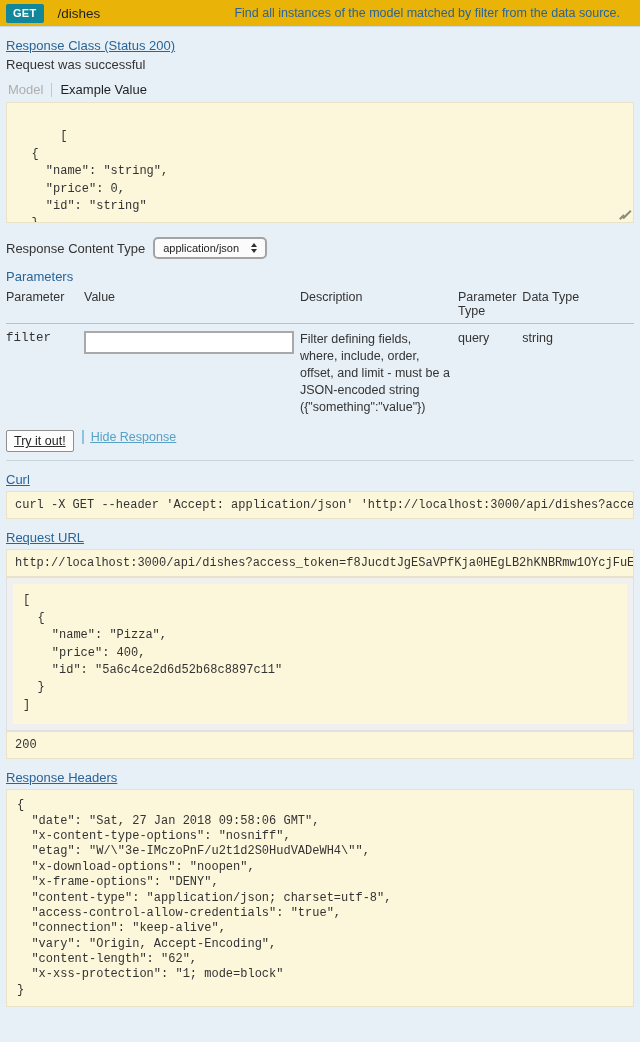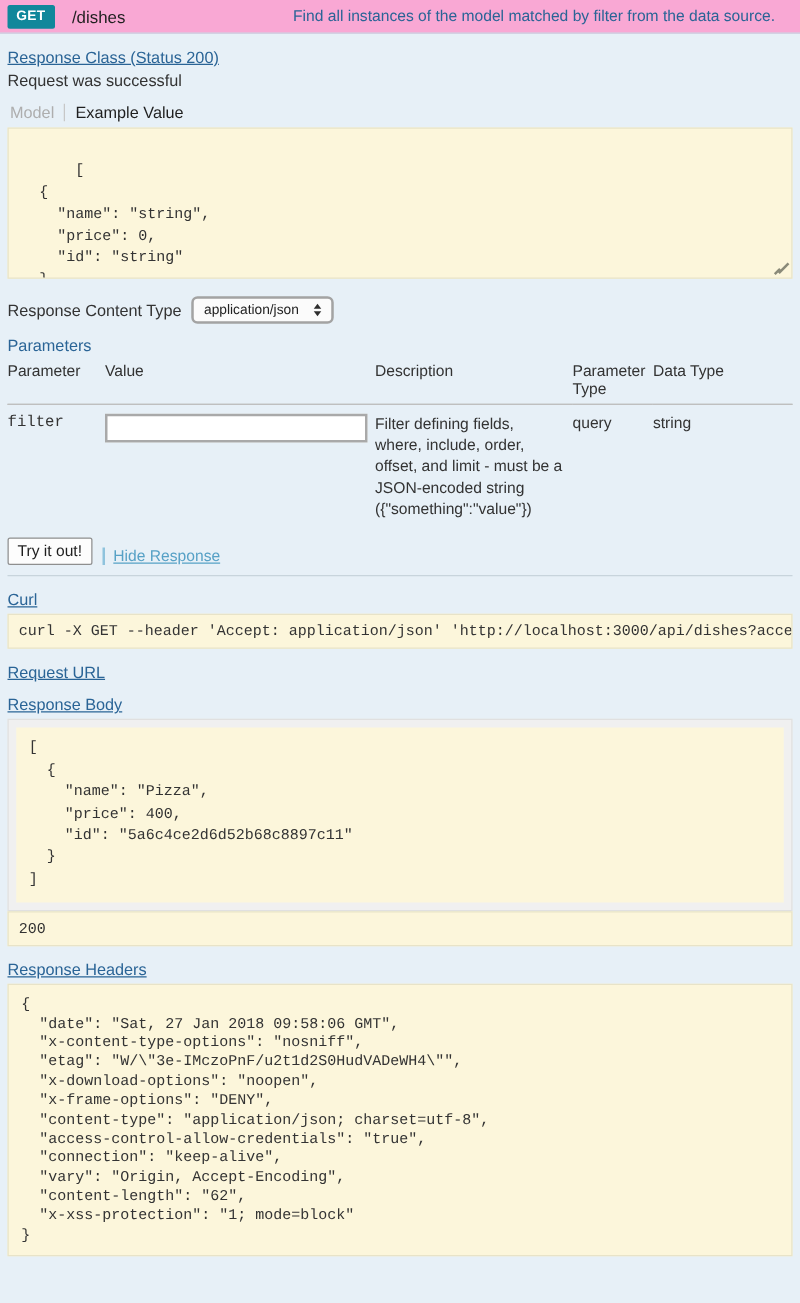--- a/index.html
+++ b/index.html
@@ -12,21 +12,21 @@
     background: #e7f0f7;
     font-family: "Liberation Sans", sans-serif;
     font-size: 13px;
     color: #333333;
     overflow: hidden;
   }
 
   
   .op-header {
     height: 27px;
-    background: #f9a8d4;
+    background: #eab308;
     border-bottom: 1px solid #c8d9e5;
     display: flex;
     align-items: center;
     padding: 0 0 0 0;
     box-sizing: border-box;
   }
   .http-method {
     background: #10879b;
     color: #ffffff;
     font-weight: bold;
@@ -249,22 +249,23 @@
     font-family: "Liberation Sans", sans-serif;
     font-size: 12px;
     padding: 1px 3px;
     box-sizing: content-box;
     outline: none;
   }
 
   
   .actions {
     display: flex;
-    align-items: flex-end;
+    align-items: flex-start;
     margin: 8px 0 4px 0;
+    text-decoration: underline;
   }
   .btn-submit {
     background: #fdfdfd;
     border: 1px solid #8f8f8f;
     border-radius: 2px;
     font-family: "Liberation Sans", sans-serif;
     font-size: 12.5px;
     color: #1f1f1f;
     padding: 3px 7px;
     cursor: pointer;
@@ -357,22 +358,22 @@
       <button class="btn-submit">Try it out!</button>
       <span class="link-hide">Hide Response</span>
     </div>
 
     <hr class="divider">
 
     <h4 class="section-title">Curl</h4>
     <div class="code-line">curl -X GET --header 'Accept: application/json' 'http://localhost:3000/api/dishes?access_token=f8JucdtJgESaVPfKja0HEgLB2hKNBRmw1OYcjFuE'</div>
 
     <h4 class="section-title">Request URL</h4>
-
-    <h4 class="section-title">Response Body</h4>
+    <div class="code-line">http://localhost:3000/api/dishes?access_token=f8JucdtJgESaVPfKja0HEgLB2hKNBRmw1OYcjFuE</div>
+
     <div class="resp-body-wrap">
       <div class="code-box" style="height:140px;border:none;">[
   {
     "name": "Pizza",
     "price": 400,
     "id": "5a6c4ce2d6d52b68c8897c11"
   }
 ]</div>
     </div>
 

